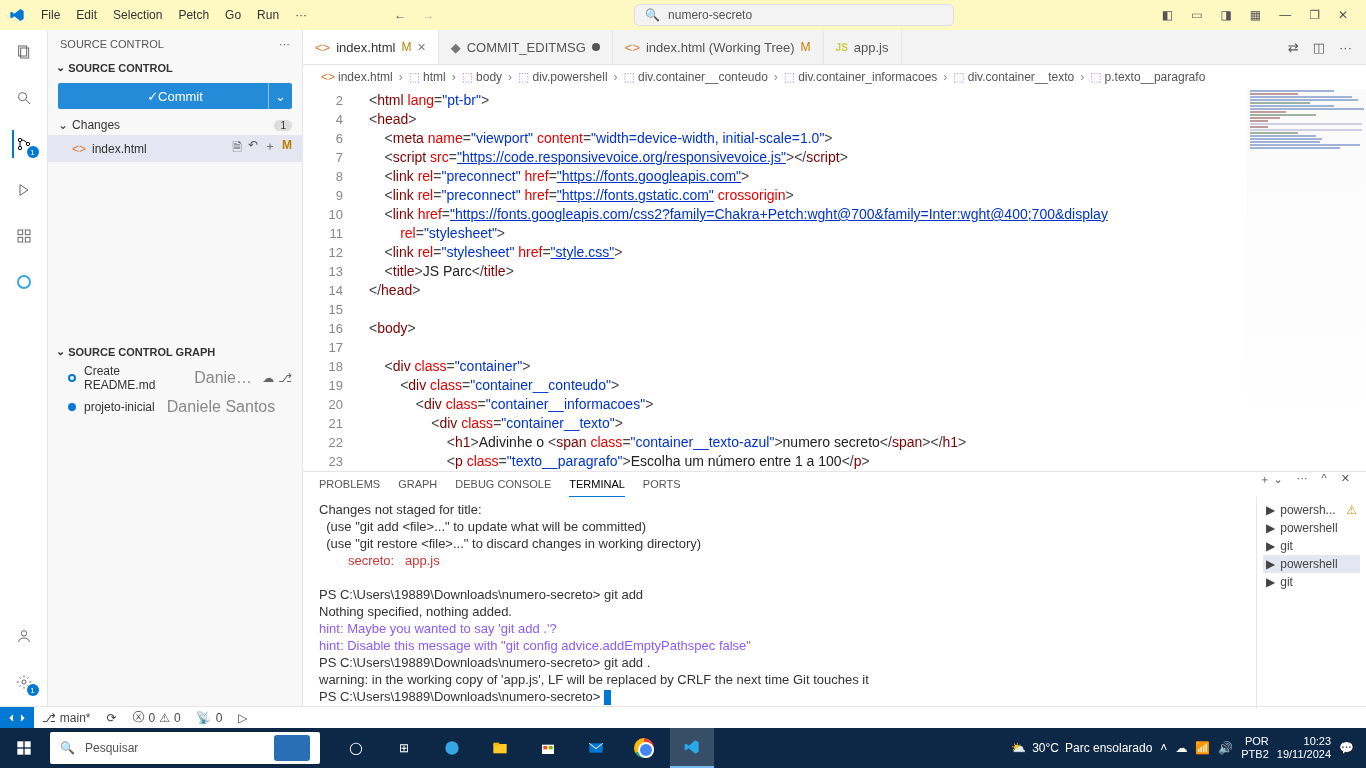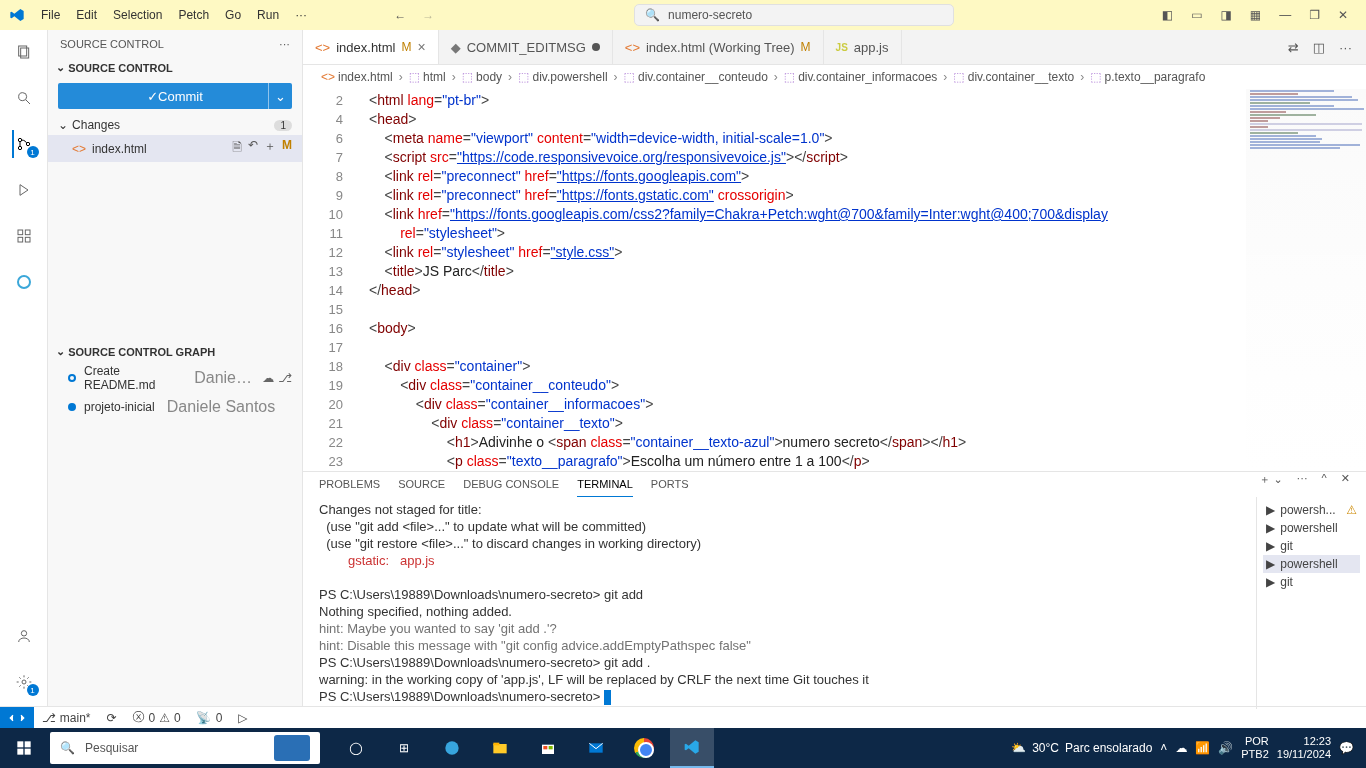--- a/index.html
+++ b/index.html
@@ -59,21 +59,21 @@
 .minimap .mline.c{background:#88a088;width:50%}
 .tk-tag{color:#800000}.tk-attr{color:#e50000}.tk-str{color:#0033cc}.tk-pun{color:#444}.tk-txt{color:#222}
 .underline{text-decoration:underline}
 .panel{border-top:1px solid #e5e5e5;background:#fff;display:flex;flex-direction:column}
 .panel-tabs{height:30px;display:flex;gap:18px;padding:0 16px;align-items:flex-start;font-size:11px;color:#555}
 .panel-tabs .pt{cursor:pointer;padding:6px 0}
 .panel-tabs .pt.active{color:#000;border-bottom:1px solid #0078d4}
 .panel-tabs .right{margin-left:auto;display:flex;gap:14px;color:#555}
 .panel-body{flex:1;display:flex;font-family:Consolas,monospace;font-size:13px}
 .term{flex:1;padding:4px 16px;line-height:17px;white-space:pre-wrap;color:#333;overflow:hidden}
-.term .y{color:#737373}.term .r{color:#cc3333}.term .cursor{display:inline-block;width:7px;height:15px;background:#0078d4;vertical-align:middle}
+.term .y{color:#8b5cf6}.term .r{color:#cc3333}.term .cursor{display:inline-block;width:7px;height:15px;background:#0078d4;vertical-align:middle}
 .term-side{width:110px;border-left:1px solid #e5e5e5;padding:4px 6px;font-size:12px;color:#444}
 .term-side .ts{display:flex;align-items:center;gap:5px;padding:2px 3px;cursor:pointer}
 .term-side .ts.active{background:#e4e6f1}
 .term-side .warn{color:#c80;margin-left:auto}
 .statusbar{height:22px;background:#fff;border-top:1px solid #e5e5e5;display:flex;align-items:center;font-size:12px;color:#444}
 .statusbar .remote{width:34px;height:100%;background:#0078d4;color:#fff;display:flex;align-items:center;justify-content:center}
 .statusbar .sitem{padding:0 8px;display:flex;align-items:center;gap:4px;cursor:pointer}
 .statusbar .right{margin-left:auto;display:flex}
 .taskbar{height:40px;background:#0d2847;display:flex;align-items:center;color:#fff;font-size:12px}
 .taskbar .start{width:48px;height:100%;display:flex;align-items:center;justify-content:center;cursor:pointer}
@@ -350,36 +350,36 @@
           <div class="mline b" style="width:60%"></div>
           <div class="mline b" style="width:58%"></div>
           <div class="mline b" style="width:92%"></div>
           <div class="mline b" style="width:75%"></div>
       </div>
     </div>
 
     <div class="panel" style="height:235px">
       <div class="panel-tabs">
         <span class="pt">PROBLEMS</span>
-        <span class="pt">SOURCE</span>
+        <span class="pt">GRAPH</span>
         <span class="pt">DEBUG CONSOLE</span>
         <span class="pt active">TERMINAL</span>
         <span class="pt">PORTS</span>
         <div class="right">
           <span>＋ ⌄</span>
           <span>···</span>
           <span>^</span>
           <span>✕</span>
         </div>
       </div>
       <div class="panel-body">
         <div class="term"><span>Changes not staged for title:</span>
 <span>  (use "git add &lt;file&gt;..." to update what will be committed)</span>
 <span>  (use "git restore &lt;file&gt;..." to discard changes in working directory)</span>
-<span class="r">        gstatic:   app.js</span>
+<span class="r">        secreto:   app.js</span>
 
 <span>PS C:\Users\19889\Downloads\numero-secreto&gt; git add</span>
 <span>Nothing specified, nothing added.</span>
 <span class="y">hint: Maybe you wanted to say 'git add .'?</span>
 <span class="y">hint: Disable this message with "git config advice.addEmptyPathspec false"</span>
 <span>PS C:\Users\19889\Downloads\numero-secreto&gt; git add .</span>
 <span>warning: in the working copy of 'app.js', LF will be replaced by CRLF the next time Git touches it</span>
 <span>PS C:\Users\19889\Downloads\numero-secreto&gt; </span><span class="cursor"></span></div>
         <div class="term-side">
           <div class="ts">
@@ -481,18 +481,18 @@
     </div>
     <span>˄</span>
     <span>☁</span>
     <span>📶</span>
     <span>🔊</span>
     <div class="dt">
       <span>POR</span>
         <span>PTB2</span>
     </div>
     <div class="dt">
-      <span>12:23</span>
+      <span>10:23</span>
         <span>19/11/2024</span>
     </div>
     <span>💬</span>
   </div>
 </div>
 
 </body></html>

